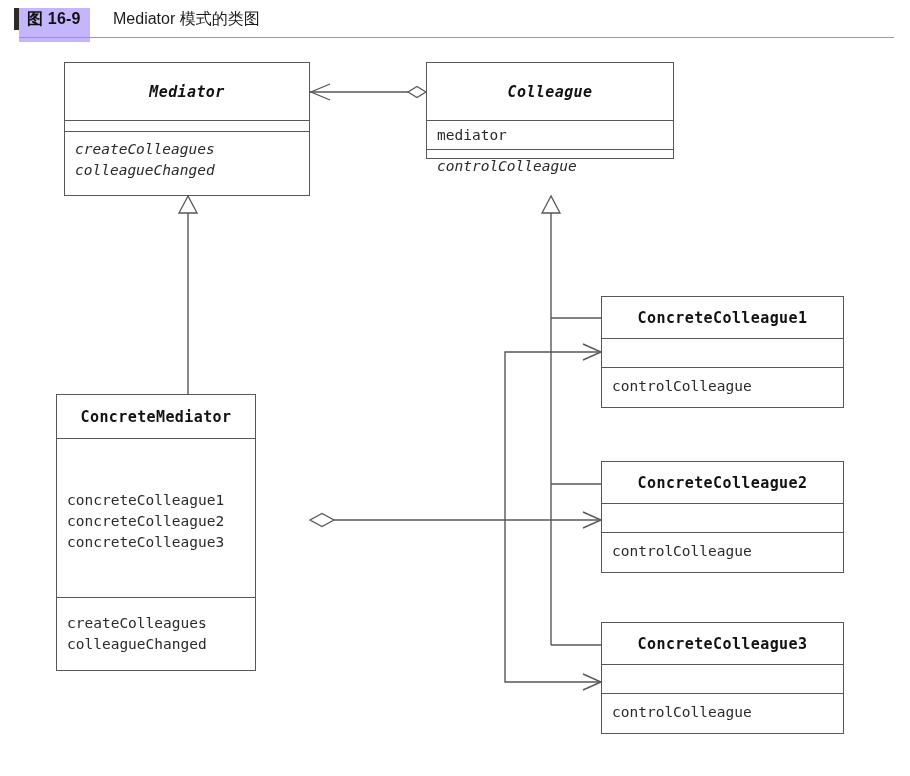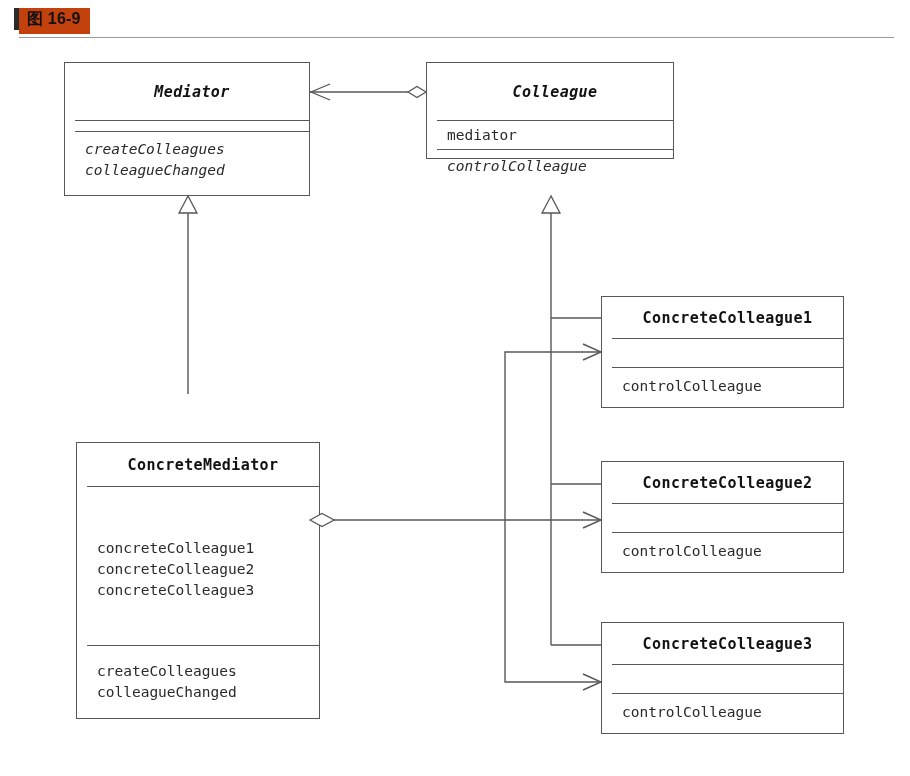--- a/index.html
+++ b/index.html
@@ -30,22 +30,22 @@
     top: 8px;
     width: 5px;
     height: 22px;
     background: #2b2b2b;
   }
   #figure-number {
     position: absolute;
     left: 19px;
     top: 8px;
     height: 22px;
-    padding: 0 9px 4px 8px;
-    background: #c2410c;
+    padding: 0 9px 12px 8px;
+    background: #c4b5fd;
     color: #111111;
     font-size: 16px;
     line-height: 22px;
     font-weight: 700;
     letter-spacing: 0.2px;
     white-space: nowrap;
   }
   #figure-title {
     position: absolute;
     left: 113px;
@@ -71,21 +71,20 @@
     top: 0;
     width: 910px;
     height: 776px;
   }
 
   .uml-class {
     position: absolute;
     box-sizing: border-box;
     border: 1px solid #575757;
     background: #ffffff;
-    padding-left: 10px;
   }
   .compartment {
     box-sizing: border-box;
     position: relative;
   }
   .compartment + .compartment {
     border-top: 1px solid #575757;
   }
   .class-title {
     display: flex;
@@ -126,20 +125,21 @@
     height: 776px;
     pointer-events: none;
   }
 </style>
 </head>
 <body>
 
 <div id="figure-header">
   <div id="figure-bar"></div>
   <div id="figure-number">图 16-9</div>
+  <div id="figure-title">Mediator 模式的类图</div>
   <div id="figure-rule"></div>
 </div>
 
 <div id="diagram">
 
   <div class="uml-class" style="left:64px; top:62px; width:246px; height:134px;">
     <div class="compartment class-title abstract" style="height:57px;">Mediator</div>
     <div class="compartment empty" style="height:11px;"></div>
     <div class="compartment member-list" style="height:64px;">
       <div class="member abstract">createColleagues</div>
@@ -150,21 +150,21 @@
   <div class="uml-class" style="left:426px; top:62px; width:248px; height:97px;">
     <div class="compartment class-title abstract" style="height:57px;">Colleague</div>
     <div class="compartment member-list" style="height:29px; padding-top:4px; padding-bottom:4px;">
       <div class="member">mediator</div>
     </div>
     <div class="compartment member-list" style="height:46px; padding-top:6px;">
       <div class="member abstract">controlColleague</div>
     </div>
   </div>
 
-  <div class="uml-class" style="left:76px; top:394px; width:244px; height:277px;margin-top:48px;">
+  <div class="uml-class" style="left:56px; top:394px; width:200px; height:277px;">
     <div class="compartment class-title" style="height:43px;">ConcreteMediator</div>
     <div class="compartment member-list" style="height:159px; padding-top:51px;">
       <div class="member">concreteColleague1</div>
       <div class="member">concreteColleague2</div>
       <div class="member">concreteColleague3</div>
     </div>
     <div class="compartment member-list" style="height:73px; padding-top:15px;">
       <div class="member">createColleagues</div>
       <div class="member">colleagueChanged</div>
     </div>

